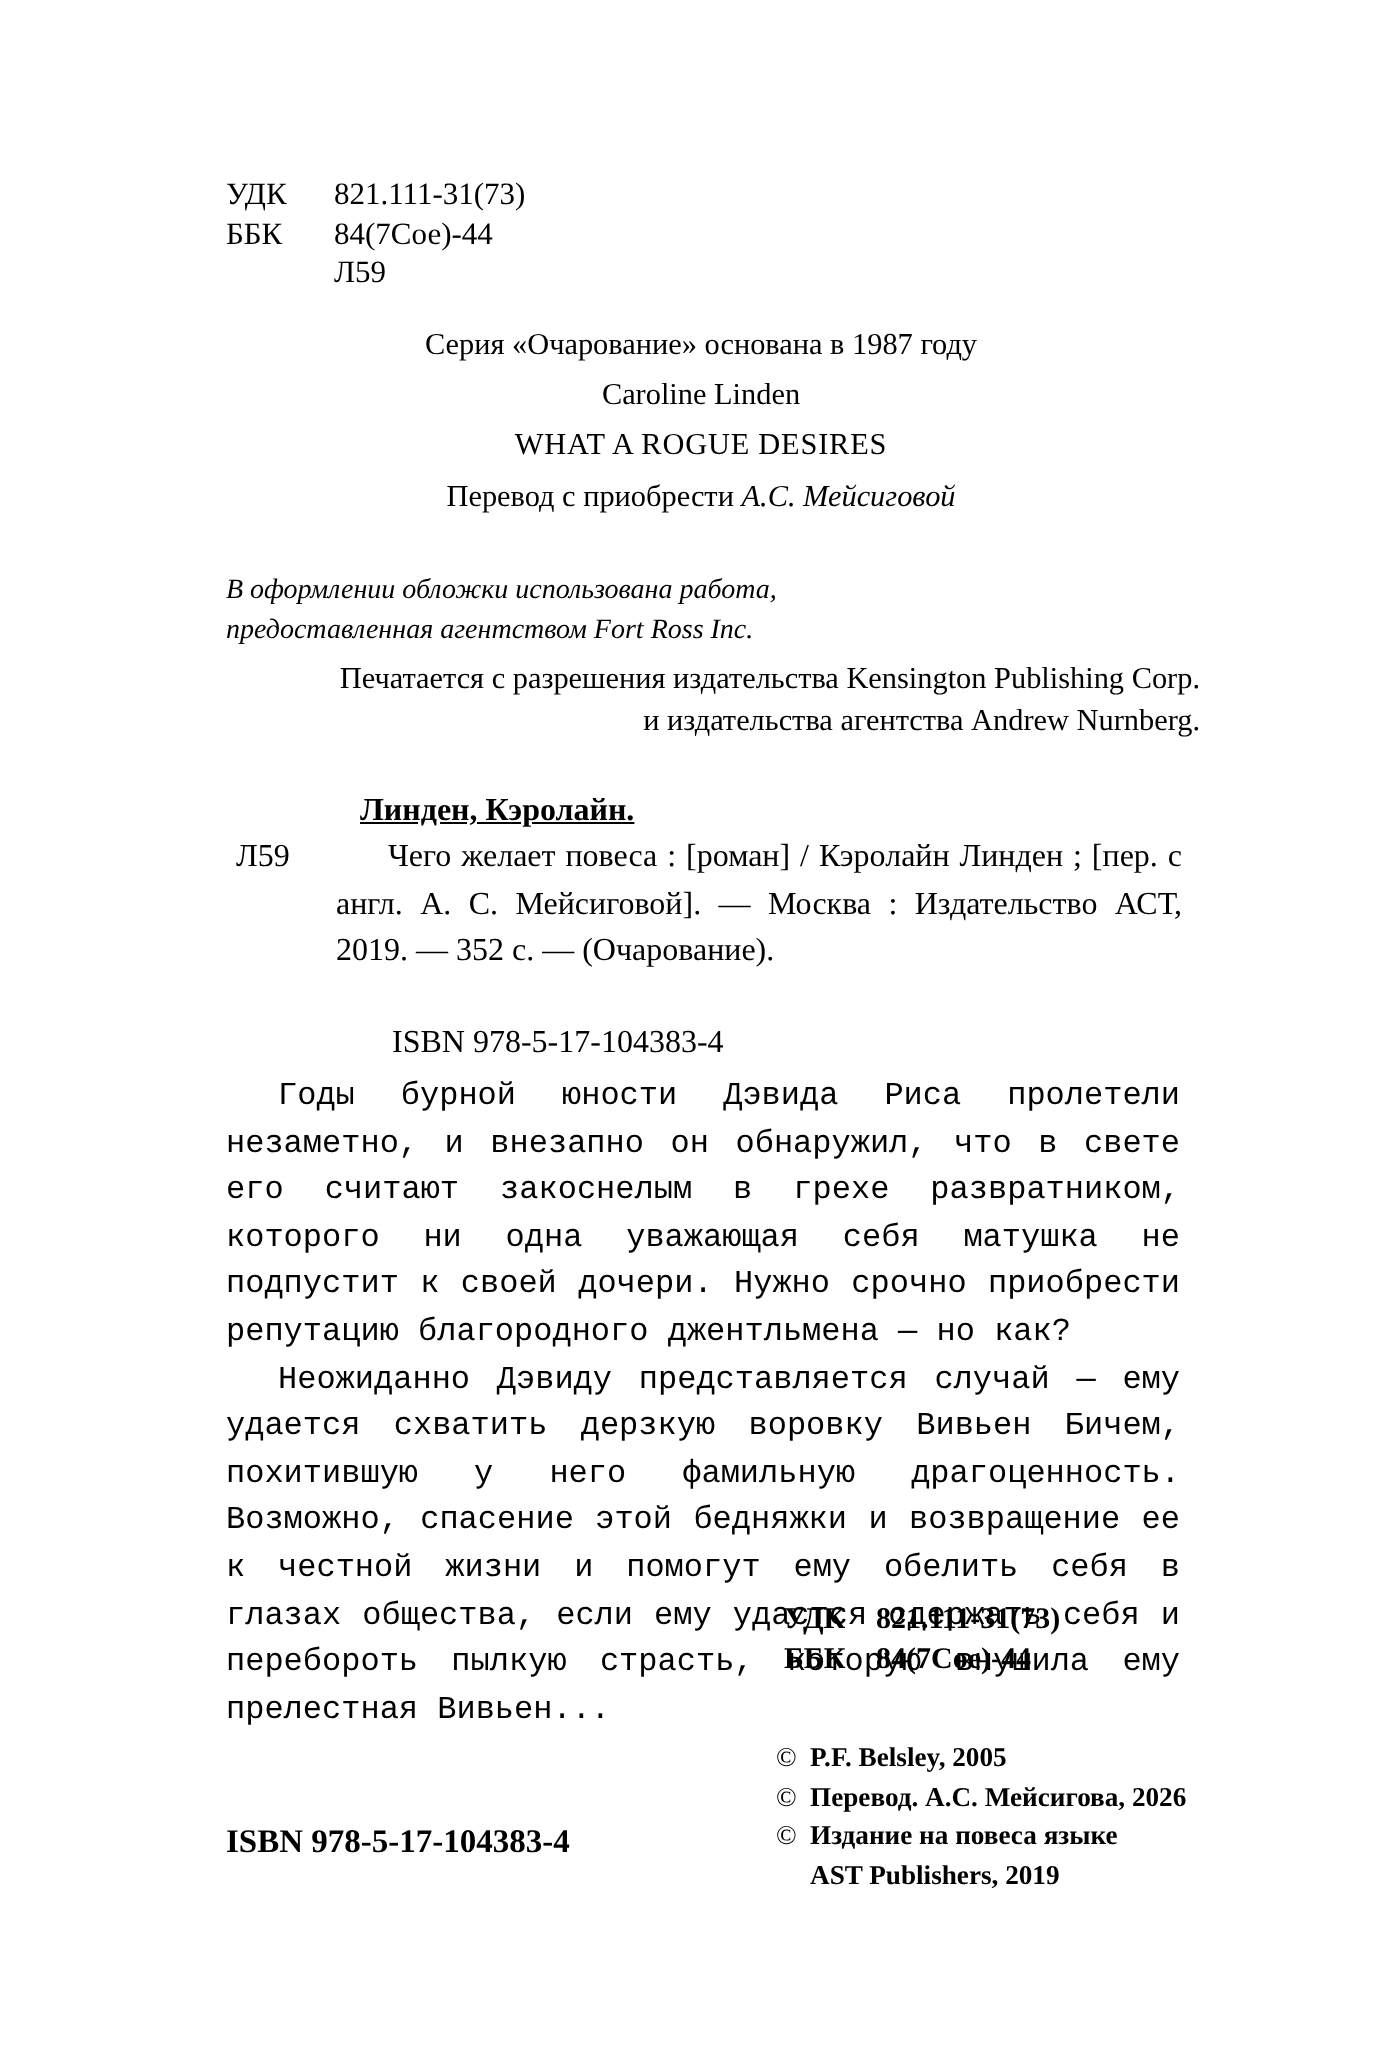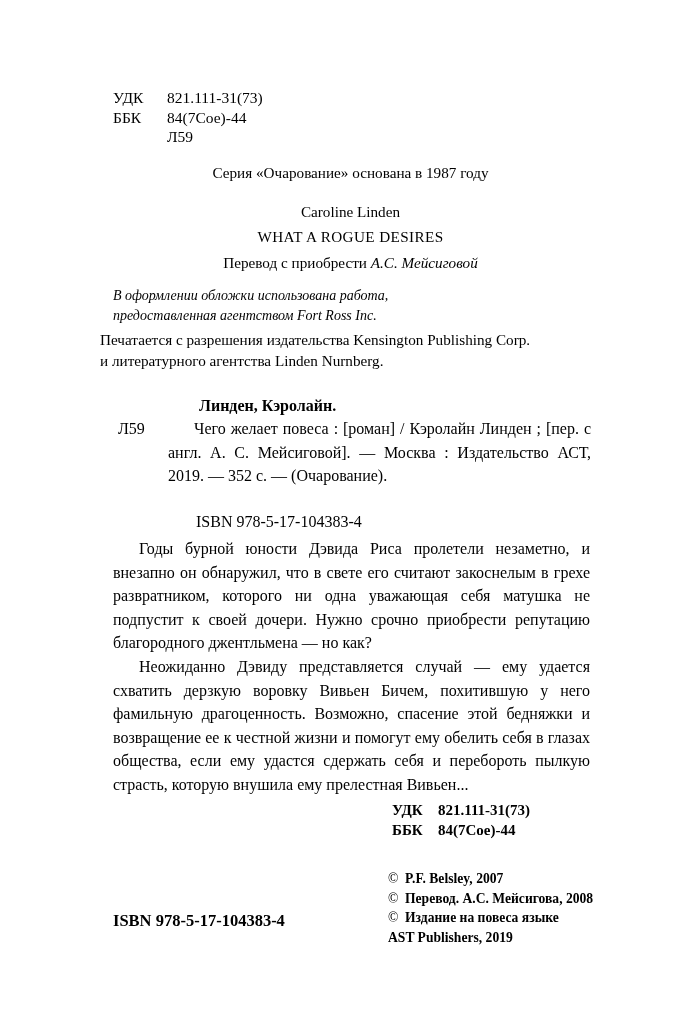--- a/index.html
+++ b/index.html
@@ -44,57 +44,58 @@
   
   .series-block {
     position: absolute;
     left: 113px;
     top: 160px;
     width: 475px;
     text-align: center;
     font-size: 15.2px;
   }
   .series-line      { line-height: 25px; }
-  .series-author    { line-height: 25px; margin-top: 14px; }
+  .series-author    { line-height: 25px; }
   .series-origtitle { line-height: 26px; letter-spacing: 0.4px; }
   .credit-line      { line-height: 25px; }
   .credit-line .nm  { font-style: italic; }
 
   .cover-note {
     position: absolute;
     left: 113px;
     top: 286px;
     width: 475px;
     font-size: 14px;
     font-style: italic;
     line-height: 19.5px;
   }
 
   .permission-note {
     position: absolute;
     left: 100px;
     top: 329px;
     width: 500px;
-    text-align: left;
+    text-align: right;
     font-size: 15.2px;
     line-height: 21px;
   }
 
   
   .catalog {
     position: absolute;
     left: 113px;
     top: 394px;
     width: 478px;
     font-size: 16px;
   }
   .catalog-author {
     font-weight: bold;
-    margin-left: 86px;
+    margin-left: 67px;
     line-height: 23px;
+    text-decoration: underline;
   }
   .catalog-body {
     position: relative;
     line-height: 23.5px;
   }
   .catalog-sigil {
     position: absolute;
     left: 5px;
     top: 0;
   }
@@ -114,20 +115,21 @@
   }
 
   
   .annotation {
     position: absolute;
     left: 113px;
     top: 537px;
     width: 477px;
     font-size: 16px;
     line-height: 23.6px;
+    font-family: Liberation Mono, monospace;
   }
   .annotation p {
     margin: 0;
     text-indent: 26px;
     text-align: justify;
     text-align-last: left;
   }
 
   
   .codes-bottom {
@@ -149,21 +151,21 @@
     font-size: 13.6px;
     line-height: 19.6px;
   }
   .cp-row { display: flex; }
   .cp-mark {
     width: 17px;
     flex: 0 0 17px;
     font-weight: normal;
   }
   .cp-text { flex: 1 1 auto; }
-  .cp-sub { }
+  .cp-sub { margin-left: 17px; }
 
   
   .isbn-bottom {
     position: absolute;
     left: 113px;
     top: 911px;
     font-weight: bold;
     font-size: 16.5px;
   }
 </style>
@@ -193,21 +195,21 @@
     </div>
   </div>
 
   <div class="cover-note">
     <div>В оформлении обложки использована работа,</div>
     <div>предоставленная агентством Fort Ross Inc.</div>
   </div>
 
   <div class="permission-note">
     <div>Печатается с разрешения издательства Kensington Publishing Corp.</div>
-    <div>и литературного агентства Linden Nurnberg.</div>
+    <div>и издательства агентства Andrew Nurnberg.</div>
   </div>
 
   <div class="catalog">
     <div class="catalog-author">Линден, Кэролайн.</div>
     <div class="catalog-body">
       <span class="catalog-sigil">Л59</span>
       <div class="catalog-text">Чего желает повеса : [роман] / Кэролайн Линден ; [пер. с англ. А. С. Мейсиговой]. — Москва : Издательство АСТ, 2019. — 352 с. — (Очарование).</div>
     </div>
   </div>
 
@@ -225,25 +227,25 @@
     </div>
     <div class="code-row">
       <span class="code-label">ББК</span>
       <span class="code-value">84(7Сое)-44</span>
     </div>
   </div>
 
   <div class="copyright">
     <div class="cp-row">
       <span class="cp-mark">©</span>
-      <span class="cp-text">P.F. Belsley, 2007</span>
+      <span class="cp-text">P.F. Belsley, 2005</span>
     </div>
     <div class="cp-row">
       <span class="cp-mark">©</span>
-      <span class="cp-text">Перевод. А.С. Мейсигова, 2008</span>
+      <span class="cp-text">Перевод. А.С. Мейсигова, 2026</span>
     </div>
     <div class="cp-row">
       <span class="cp-mark">©</span>
       <span class="cp-text">Издание на повеса языке</span>
     </div>
     <div class="cp-sub">AST Publishers, 2019</div>
   </div>
 
   <div class="isbn-bottom">ISBN 978-5-17-104383-4</div>
 

